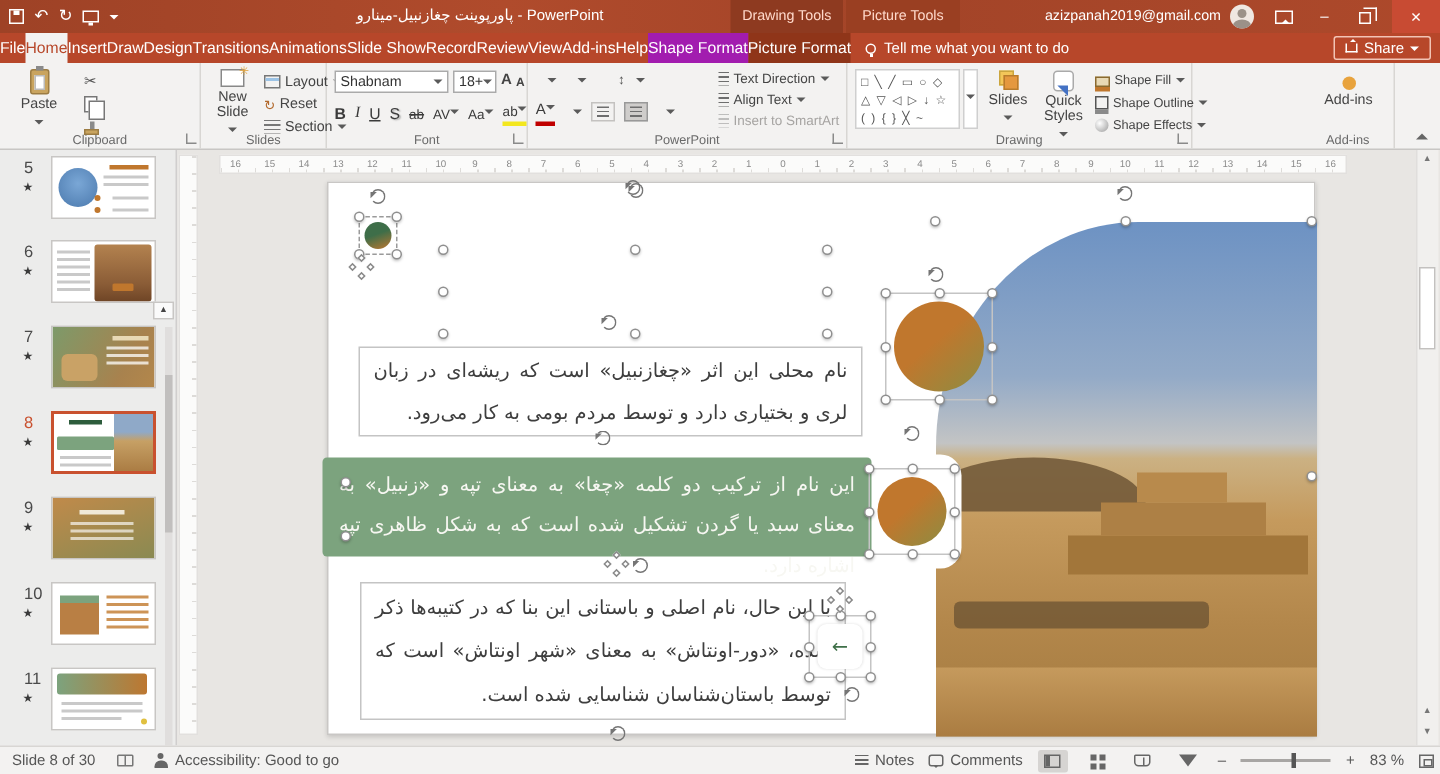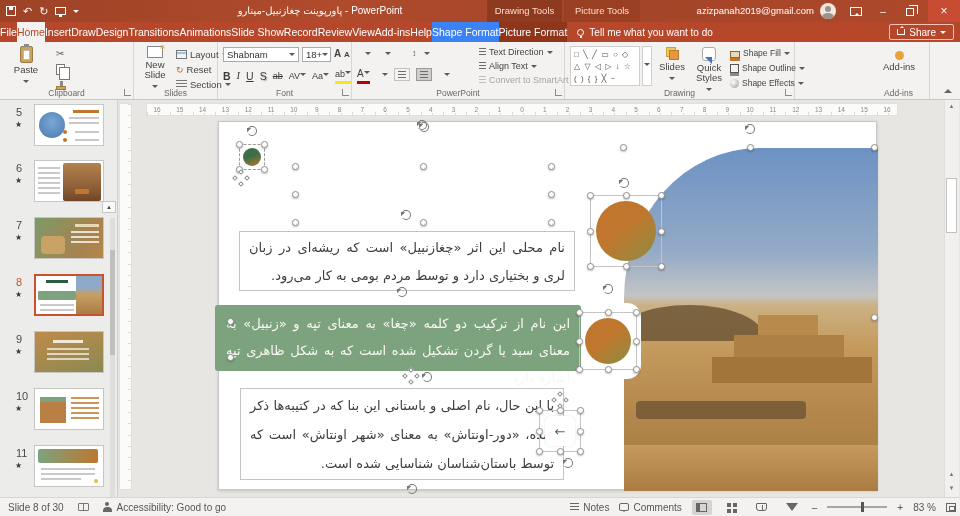--- a/index.html
+++ b/index.html
@@ -29,21 +29,21 @@
 .i-rdo{width:12px;height:9px;border:1px solid #fff;position:relative}
 .i-rdo::after{content:"";position:absolute;left:3px;top:2px;border:3px solid transparent;border-bottom-color:#fff}
 .i-restore{width:8px;height:8px;border:1px solid #fff;position:relative;margin-top:2px}
 .i-restore::before{content:"";position:absolute;left:2px;top:-4px;width:8px;height:8px;border:1px solid #fff;border-left:none;border-bottom:none}
 .btn-close{background:#c84b33;font-size:12px}
 
 
 .tabrow{position:absolute;left:0;top:22px;width:960px;height:20px;background:#b7472a;display:flex;align-items:stretch}
 .rtab{padding:0 0;line-height:20px;font-size:10.5px;color:#fff;white-space:nowrap;cursor:default}
 .rtab.active{background:#f3f2f1;color:#b7472a}
-.rtab.ctxt{background:#3b82f6}
+.rtab.ctxt{background:#a21caf}
 .rtab.ctxt2{background:#8f3519}
 .tellme{display:flex;align-items:center;gap:5px;color:#fff;font-size:10px;padding:0 10px;white-space:nowrap}
 .i-bulb{width:7px;height:7px;border:1px solid #fff;border-radius:50%;position:relative}
 .i-bulb::after{content:"";position:absolute;left:2px;bottom:-3px;width:2px;height:2px;background:#fff}
 .share{position:absolute;right:6px;top:2px;height:16px;border:1px solid #f2c4b5;border-radius:2px;
   display:flex;align-items:center;gap:4px;padding:0 7px;color:#fff;font-size:10px}
 .i-share{width:8px;height:6px;border:1px solid #fff;border-top:none;position:relative}
 .i-share::after{content:"";position:absolute;left:2px;top:-5px;border:2.5px solid transparent;border-bottom-color:#fff}
 
 
@@ -361,21 +361,21 @@
         <span>Text Direction</span>
         <span class="cv"></span>
       </div>
       <div class="srow" style="left:127px;top:19px;font-size:9px">
         <span class="i-lines" style="width:7px"></span>
         <span>Align Text</span>
         <span class="cv"></span>
       </div>
       <div class="srow gray" style="left:127px;top:33px;font-size:9px">
         <span class="i-lines" style="width:7px;opacity:.4"></span>
-        <span>Convert to SmartArt</span>
+        <span>Insert to SmartArt</span>
       </div>
       <div class="lbl">PowerPoint</div>
       <span class="dlg"></span>
     </div>
 
     <div class="grp" style="left:565px;width:230px">
       <div class="shapesbox" style="left:5px;top:4px;width:70px;height:40px">
         <div>□ ╲ ╱ ▭ ○ ◇</div>
         <div>△ ▽ ◁ ▷ ↓ ☆</div>
         <div>( ) { } ╳ ~</div>

